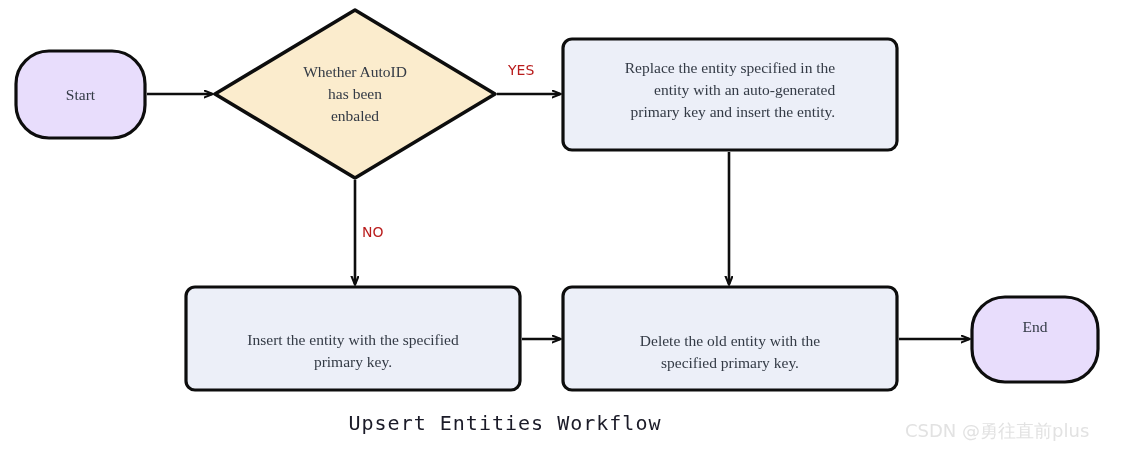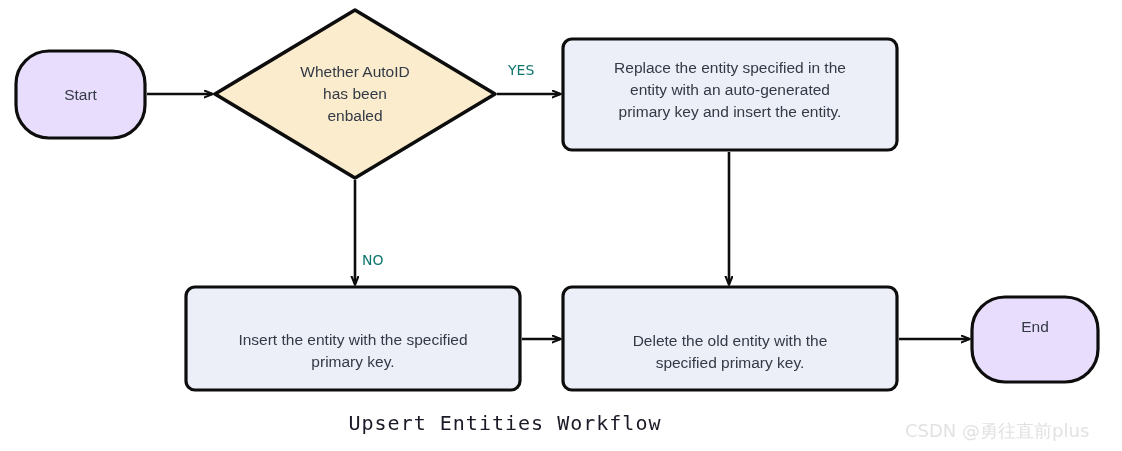--- a/index.html
+++ b/index.html
@@ -25,32 +25,32 @@
     width: 1122px;
     height: 451px;
   }
   .node-label {
     position: absolute;
     display: flex;
     align-items: center;
     justify-content: center;
     text-align: center;
     color: #333a45;
-    font-family: Liberation Sans, sans-serif;
+    font-family: Liberation Serif, serif;
     font-size: 15.5px;
     line-height: 22px;
     white-space: pre-line;
     pointer-events: none;
   }
   .terminal-label {
     font-size: 15.5px;
   }
   .edge-label {
     position: absolute;
-    color: #0f766e;
+    color: #b91c1c;
     font-family: "DejaVu Sans", "Liberation Sans", sans-serif;
     font-size: 14px;
     line-height: 16px;
     white-space: nowrap;
   }
   #diagram-caption {
     position: absolute;
     left: 0;
     top: 411px;
     width: 1010px;
@@ -106,33 +106,33 @@
 
     <line x1="899" y1="339" x2="969" y2="339" stroke="#0d0d0d" stroke-width="2.6" marker-end="url(#arrowhead)"></line>
   </svg>
 
   <div class="node-label terminal-label" style="left:16px; top:51px; width:129px; height:87px;">Start</div>
 
   <div class="node-label" style="left:245px; top:10px; width:220px; height:168px;">Whether AutoID
 has been
 enbaled</div>
 
-  <div class="node-label" style="left:570px; top:39px; width:320px; height:101px;">Replace the entity specified in the
+  <div class="node-label" style="left:570px; top:39px; width:320px; height:101px;text-align:right;">Replace the entity specified in the
 entity with an auto-generated
 primary key and insert the entity.</div>
 
   <div class="node-label" style="left:193px; top:287px; width:320px; height:127px;">Insert the entity with the specified
 primary key.</div>
 
   <div class="node-label" style="left:570px; top:300px; width:320px; height:103px;">Delete the old entity with the
 specified primary key.</div>
 
   <div class="node-label terminal-label" style="left:972px; top:297px; width:126px; height:60px;">End</div>
 
   <div class="edge-label" style="left:508px; top:62px;">YES</div>
 
-  <div class="edge-label" style="left:362px; top:224px;margin-top:28px;">NO</div>
+  <div class="edge-label" style="left:362px; top:224px;">NO</div>
 
   <div id="diagram-caption">Upsert Entities Workflow</div>
 
   <div id="watermark">CSDN @勇往直前plus</div>
 
 </div>
 
 </body></html>

